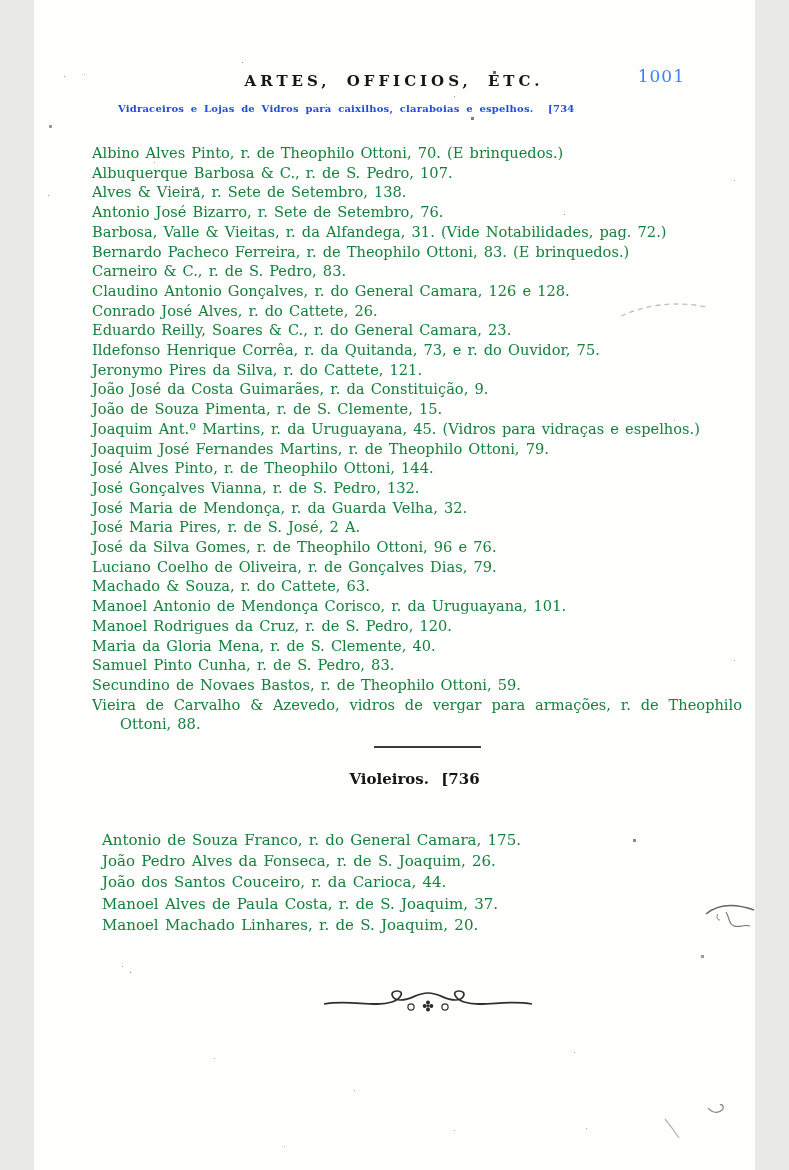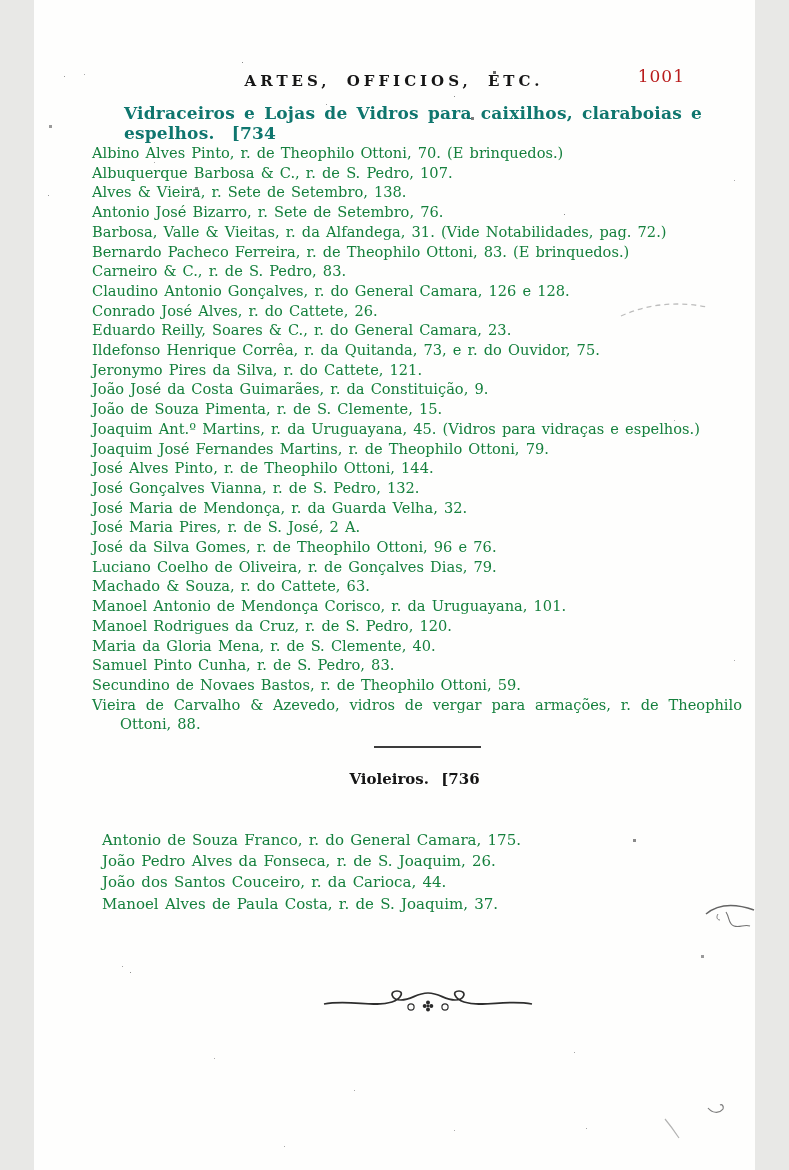--- a/index.html
+++ b/index.html
@@ -28,26 +28,26 @@
       552px 1128px 0 #a2a2a2, 760px 780px 0 #aaa, 772px 240px 0 #999;
   }
   .running-head {
     position:absolute; top:72px; left:0; width:720px;
     text-align:center;
     font-weight:bold; font-size:15px; letter-spacing:4px; word-spacing:7px;
     color:#161616;
   }
   .page-number {
     position:absolute; top:66px; right:70px;
-    font-size:17px; letter-spacing:1px; color:#b91c1c;
+    font-size:17px; letter-spacing:1px; color:#3b82f6;
   }
   .subtitle {
-    position:absolute; top:103px; left:90px; width:640px;
-    font-weight:bold; font-size:17px; word-spacing:3px; letter-spacing:0.2px;
-    color:#0f766e;
+    position:absolute; top:103px; left:84px; width:640px;
+    font-weight:bold; font-size:10px; word-spacing:3px; letter-spacing:0.2px;
+    color:#1d4ed8;
   }
   .subtitle .ref { margin-left:8px; font-weight:bold; }
   .entries { position:absolute; font-size:14.6px; }
   .entries-1 {
     top:143px; left:58px; width:650px;
     line-height:19.7px;
   }
   .entries-2 {
     top:830px; left:68px; width:640px;
     font-size:15px; line-height:21.2px; font-weight:500;
@@ -157,20 +157,21 @@
   <div class="entries entries-2">
 
       <div class="entry">Antonio de Souza Franco, r. do General Camara, 175.</div>
 
       <div class="entry">João Pedro Alves da Fonseca, r. de S. Joaquim, 26.</div>
 
       <div class="entry">João dos Santos Couceiro, r. da Carioca, 44.</div>
 
       <div class="entry">Manoel Alves de Paula Costa, r. de S. Joaquim, 37.</div>
 
+      <div class="entry">Manoel Machado Linhares, r. de S. Joaquim, 20.</div>
     </div>
 
   <svg class="flourish" width="212" height="32" viewBox="0 0 212 32">
     <path d="M2,18 C28,13 52,22 70,16 C79,13 83,5 75,5 C67,5 69,14 79,14 C90,14 94,7 106,7 C118,7 122,14 133,14 C143,14 145,5 137,5 C129,5 133,13 142,16 C160,22 184,13 210,18" fill="none" stroke="#2e2e2e" stroke-width="1.7"></path>
     <circle cx="89" cy="21" r="3.1" fill="none" stroke="#2e2e2e" stroke-width="1.2"></circle>
     <circle cx="123" cy="21" r="3.1" fill="none" stroke="#2e2e2e" stroke-width="1.2"></circle>
     <g fill="#2a2a2a">
       <circle cx="106" cy="16.5" r="2"></circle>
       <circle cx="102.7" cy="20" r="2"></circle>
       <circle cx="109.3" cy="20" r="2"></circle>

